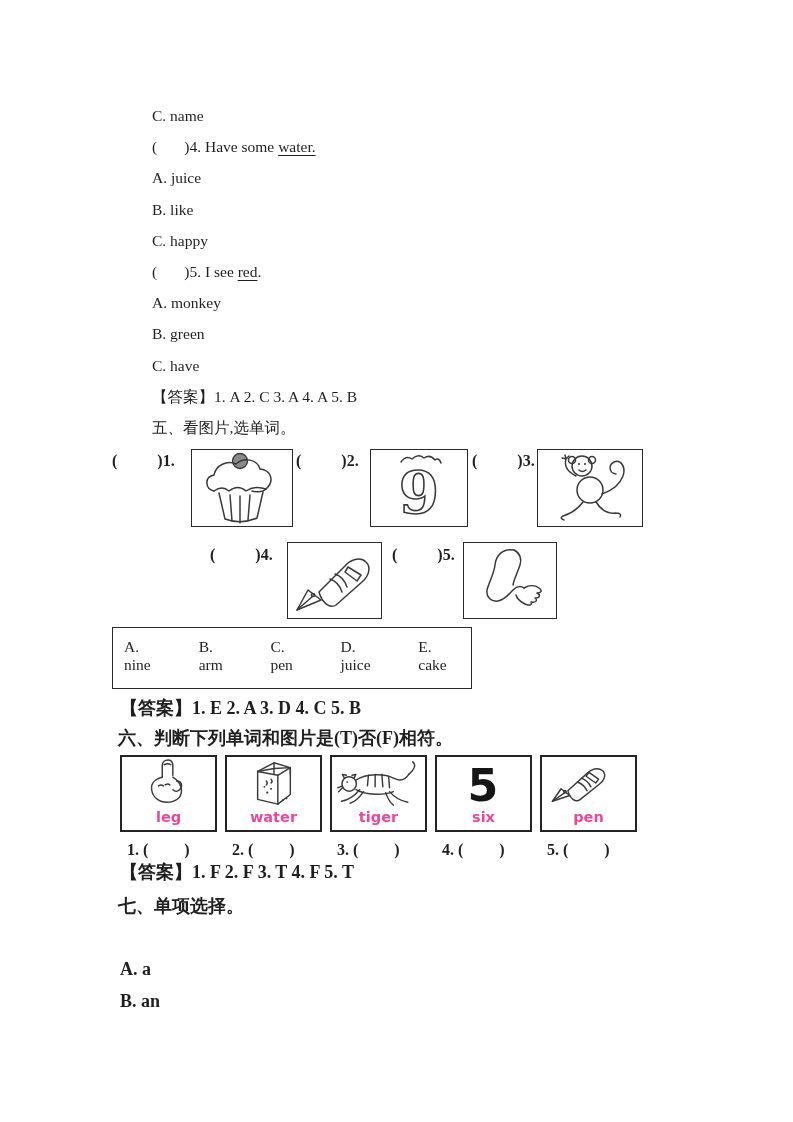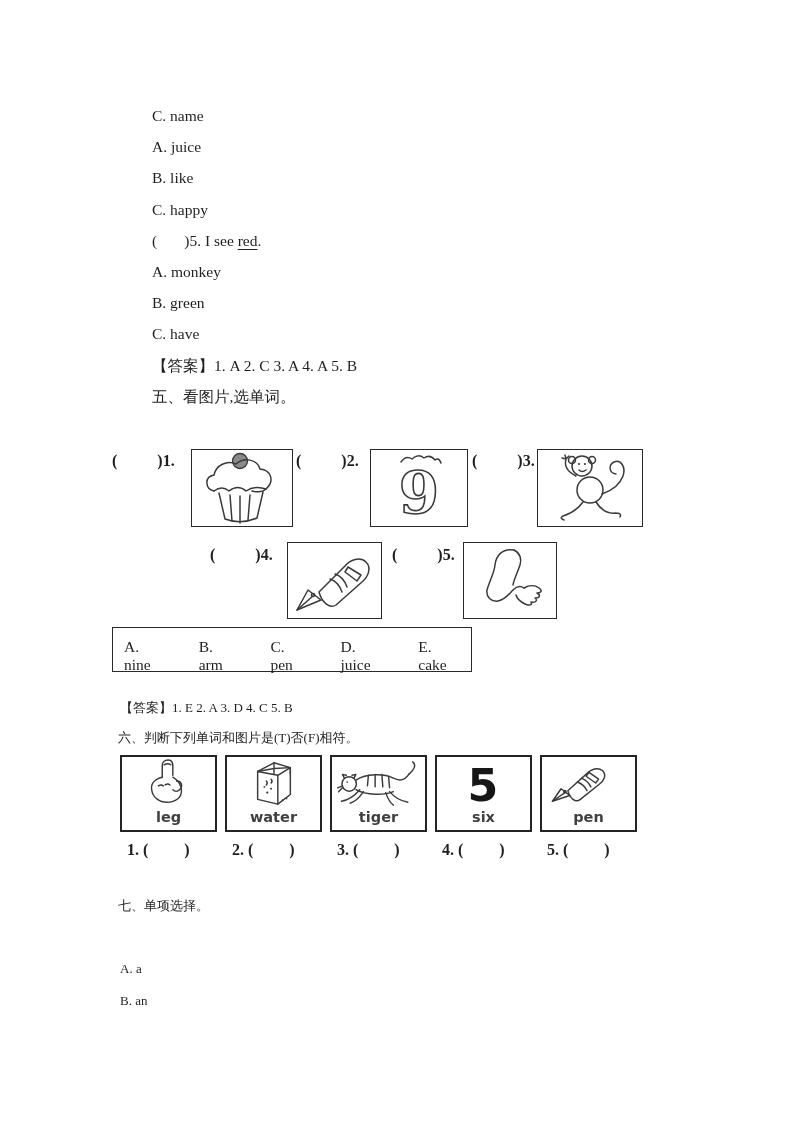--- a/index.html
+++ b/index.html
@@ -18,48 +18,49 @@
   .ul{text-decoration:underline;text-underline-offset:3px;}
   .abs{position:absolute;white-space:pre;}
   .s5label{font-size:16px;font-weight:bold;line-height:20px;}
   .imgbox{
     position:absolute;background:#fff;
     border:1.6px solid #2a2a2a;
     display:flex;align-items:center;justify-content:center;
   }
   .imgbox svg{width:100%;height:100%;}
   .optbox{
-    position:absolute;left:112px;top:627px;width:360px;height:45px;
+    position:absolute;left:112px;top:627px;width:360px;height:62px;
     border:1.6px solid #2a2a2a;background:#fff;
     box-sizing:border-box;
     padding:10px 12px 0 11px;
     display:flex;gap:34px;
     font-size:15.5px;
   }
-  .stline{position:absolute;font-size:13px;line-height:20px;white-space:pre-wrap;}
+  .stline{position:absolute;font-size:18px;line-height:20px;white-space:pre-wrap;font-weight:bold;}
   .card{
     position:absolute;top:755px;width:97px;height:77px;
     border:2px solid #242424;background:#fff;box-sizing:border-box;
     display:flex;flex-direction:column;align-items:center;
   }
   .card svg{width:91px;height:50px;margin-top:1px;}
   .cw{
     font-family:"DejaVu Sans", sans-serif;
-    font-weight:bold;font-size:14.5px;line-height:18px;color:#404040;
+    font-weight:bold;font-size:14.5px;line-height:18px;color:#ec4899;
   }
   .blank{position:absolute;top:840px;font-size:16px;font-weight:bold;line-height:20px;white-space:pre;}
   .ink{stroke:#3a3a3a;stroke-width:1.5;fill:none;stroke-linecap:round;stroke-linejoin:round;}
 </style>
 </head>
 <body>
 
 <div class="page">
 
   <div class="tb">
     <div class="line">C. name</div>
+    <div class="line"><span class="pre">(       )4. Have some </span><span class="ul">water.</span></div>
     <div class="line">A. juice</div>
     <div class="line">B. like</div>
     <div class="line">C. happy</div>
     <div class="line"><span class="pre">(       )5. I see </span><span class="ul">red</span><span>.</span></div>
     <div class="line">A. monkey</div>
     <div class="line">B. green</div>
     <div class="line">C. have</div>
     <div class="line">【答案】1. A 2. C 3. A 4. A 5. B</div>
     <div class="line">五、看图片,选单词。</div>
   </div>
@@ -186,18 +187,19 @@
     </svg>
     <div class="cw">pen</div>
   </div>
 
   <div class="blank" style="left:127px">1. (         )</div>
   <div class="blank" style="left:232px">2. (         )</div>
   <div class="blank" style="left:337px">3. (         )</div>
   <div class="blank" style="left:442px">4. (         )</div>
   <div class="blank" style="left:547px">5. (         )</div>
 
+  <div class="stline" style="left:120px;top:862px">【答案】1. F 2. F 3. T 4. F 5. T</div>
 
   <div class="stline" style="left:118px;top:896px">七、单项选择。</div>
   <div class="stline" style="left:120px;top:959px">A. a</div>
   <div class="stline" style="left:120px;top:991px">B. an</div>
 
 </div>
 
 </body></html>

